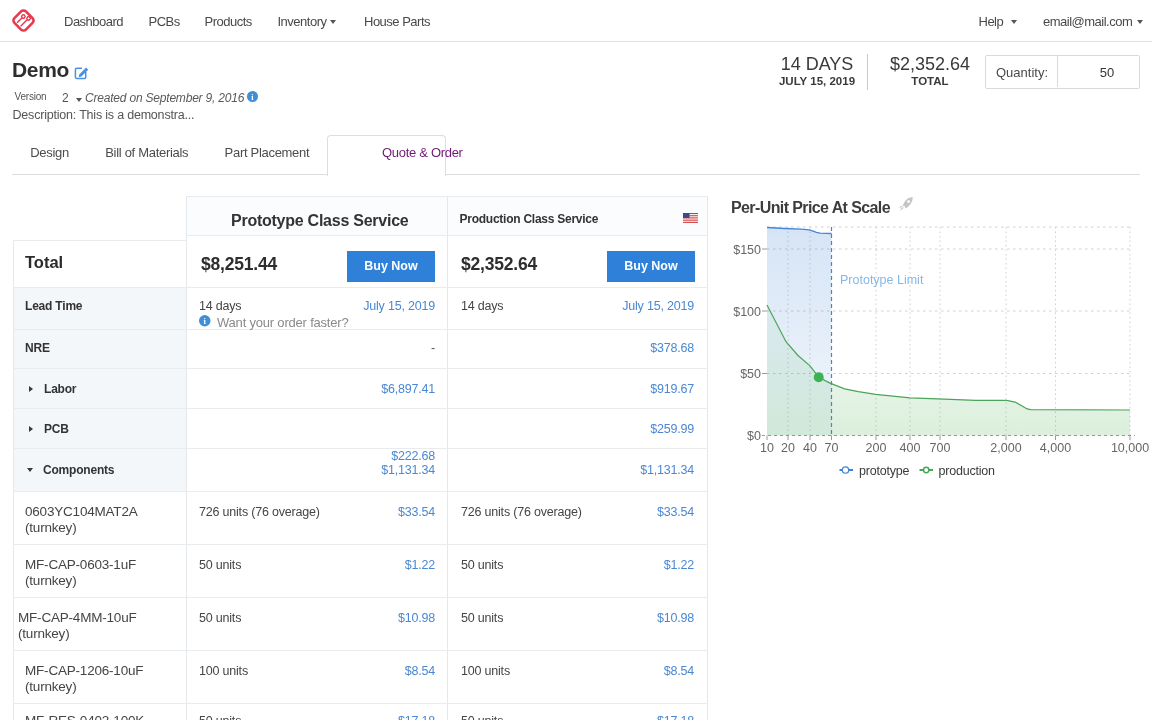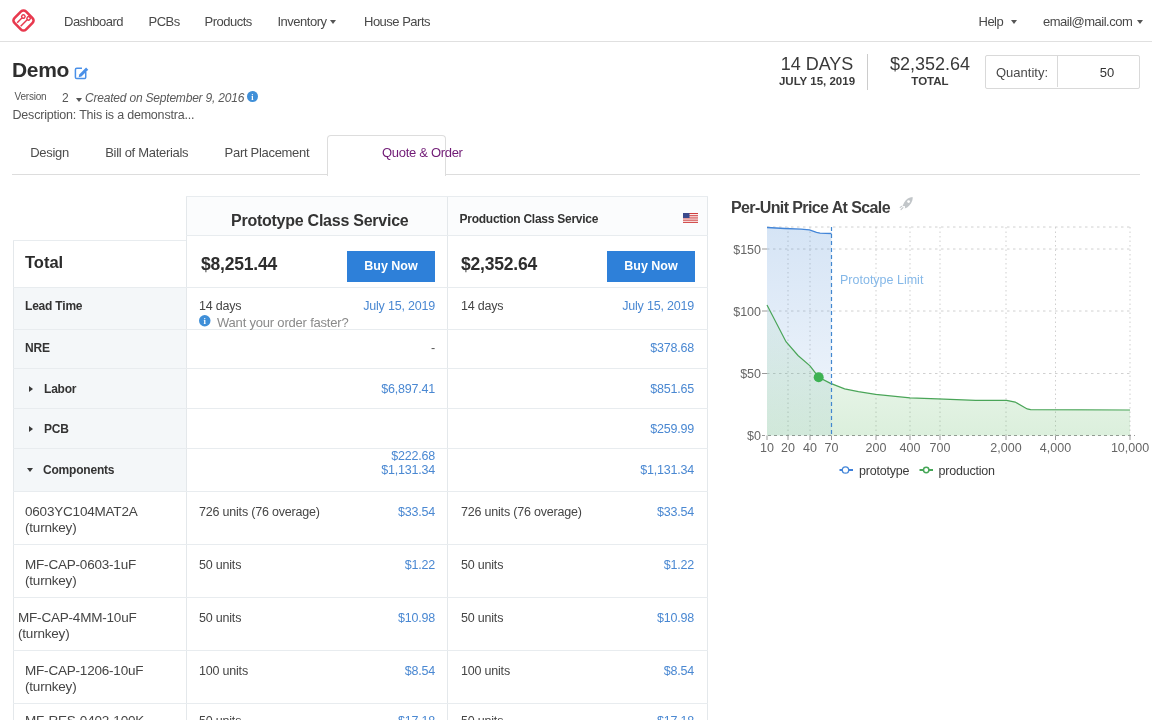--- a/index.html
+++ b/index.html
@@ -133,21 +133,21 @@
 <div class="a cell" style="left:461px;top:298.5px;">14 days</div>
 <div class="a cell money" style="left:594px;top:298.5px;width:100px;text-align:right;">July 15, 2019</div>
 
 <div class="a rl" style="left:25px;top:341px;">NRE</div>
 <div class="a cell" style="left:335px;top:341px;width:100px;text-align:right;color:#555;">-</div>
 <div class="a cell money" style="left:594px;top:341px;width:100px;text-align:right;">$378.68</div>
 
 <div class="a" style="left:29px;top:386px;width:0;height:0;border-left:4.5px solid #3a3a3a;border-top:3.5px solid transparent;border-bottom:3.5px solid transparent;"></div>
 <div class="a rl" style="left:44px;top:382px;">Labor</div>
 <div class="a cell money" style="left:335px;top:382px;width:100px;text-align:right;">$6,897.41</div>
-<div class="a cell money" style="left:594px;top:382px;width:100px;text-align:right;">$851.65</div>
+<div class="a cell money" style="left:594px;top:382px;width:100px;text-align:right;">$919.67</div>
 
 <div class="a" style="left:29px;top:426px;width:0;height:0;border-left:4.5px solid #3a3a3a;border-top:3.5px solid transparent;border-bottom:3.5px solid transparent;"></div>
 <div class="a rl" style="left:44px;top:422px;">PCB</div>
 <div class="a cell money" style="left:335px;top:422px;width:100px;text-align:right;margin-top:27px;">$222.68</div>
 <div class="a cell money" style="left:594px;top:422px;width:100px;text-align:right;">$259.99</div>
 
 <div class="a" style="left:27px;top:468px;width:0;height:0;border-top:4.5px solid #3a3a3a;border-left:3.5px solid transparent;border-right:3.5px solid transparent;"></div>
 <div class="a rl" style="left:43px;top:463px;">Components</div>
 <div class="a cell money" style="left:335px;top:463px;width:100px;text-align:right;">$1,131.34</div>
 <div class="a cell money" style="left:594px;top:463px;width:100px;text-align:right;">$1,131.34</div>

